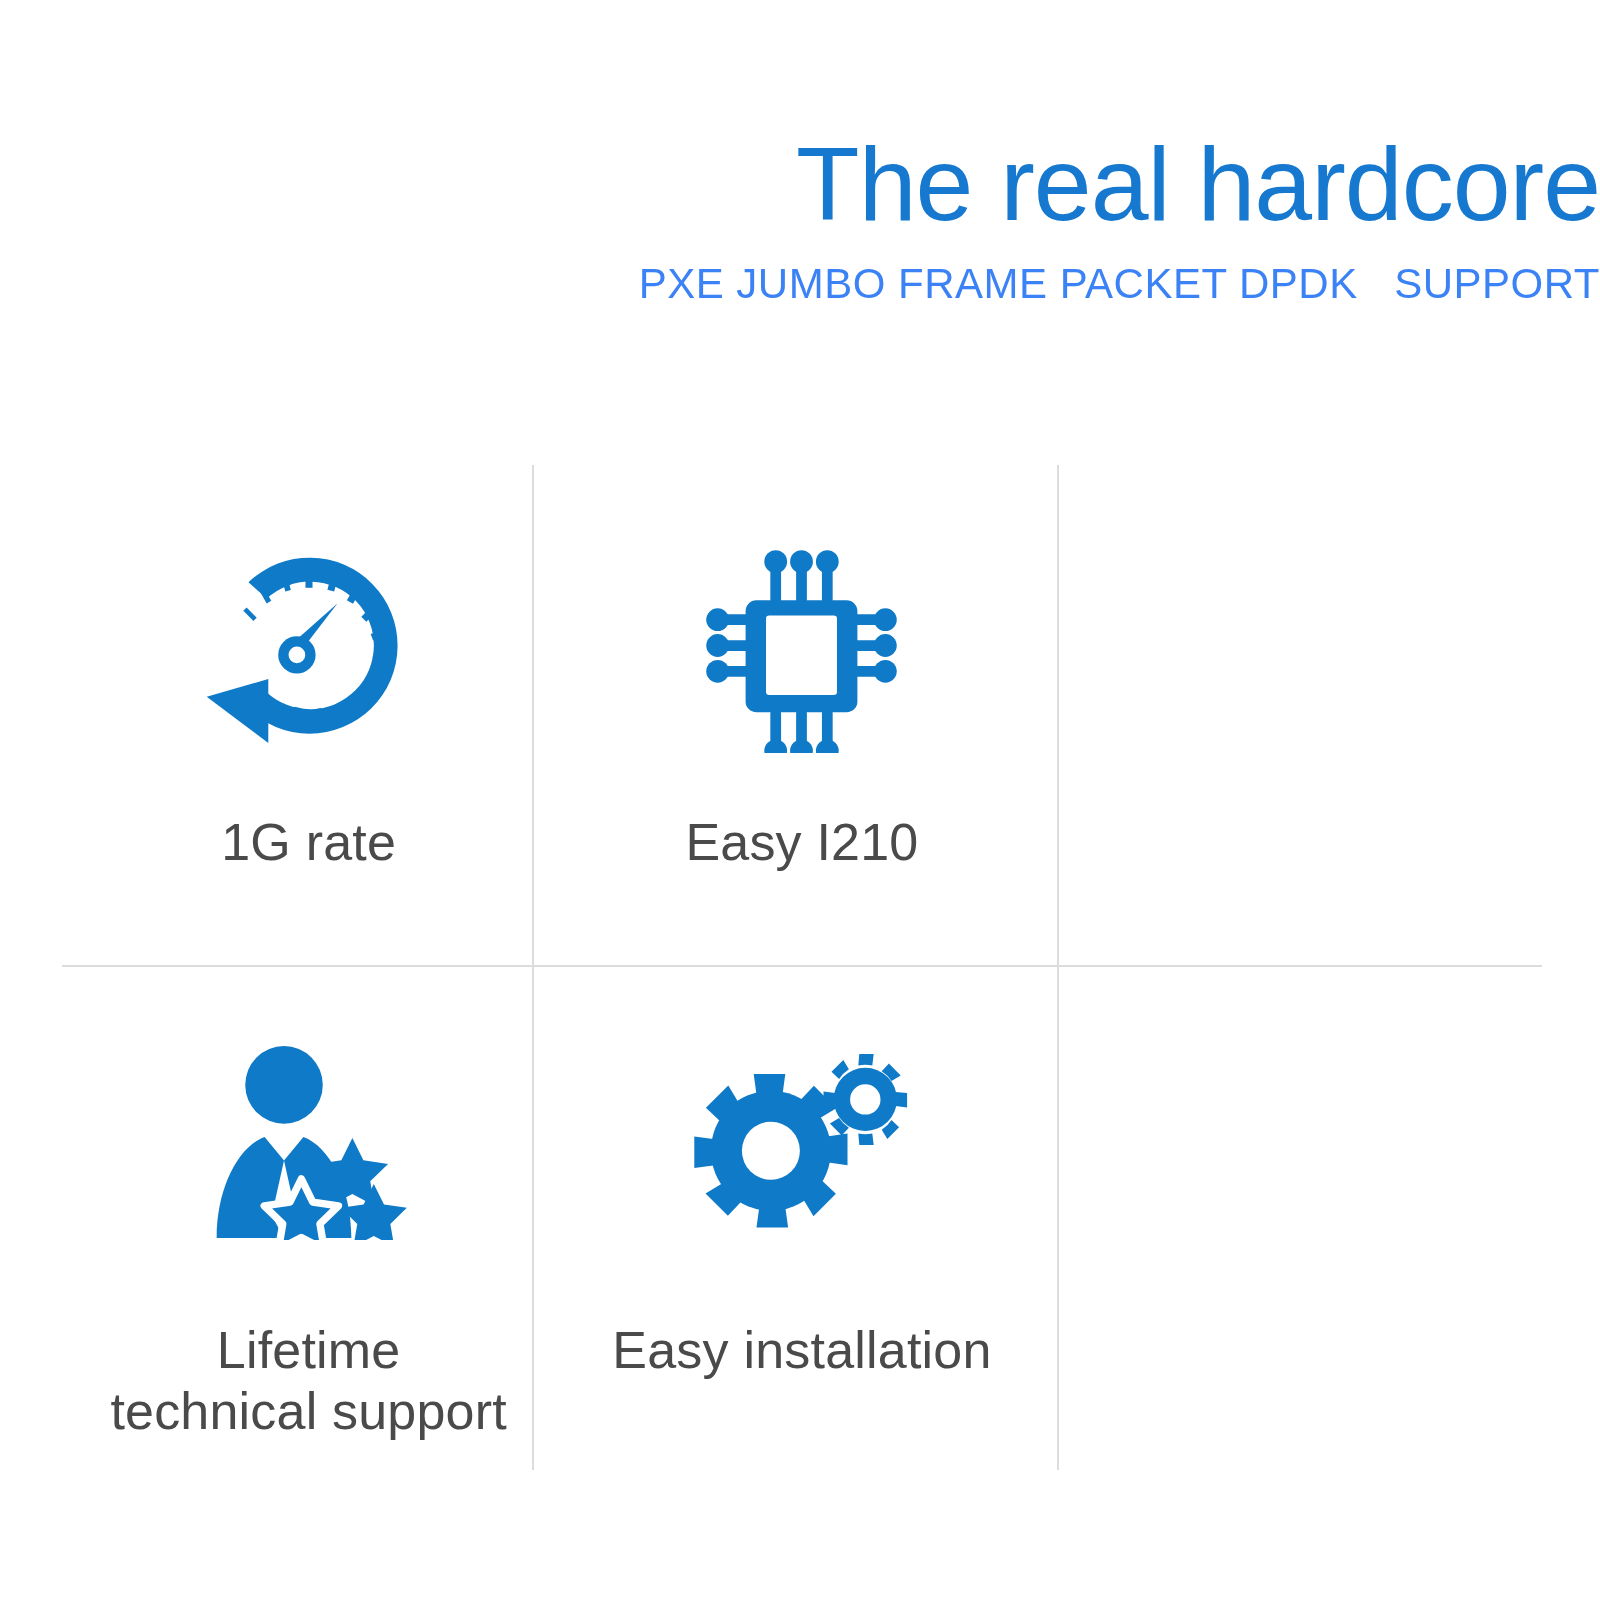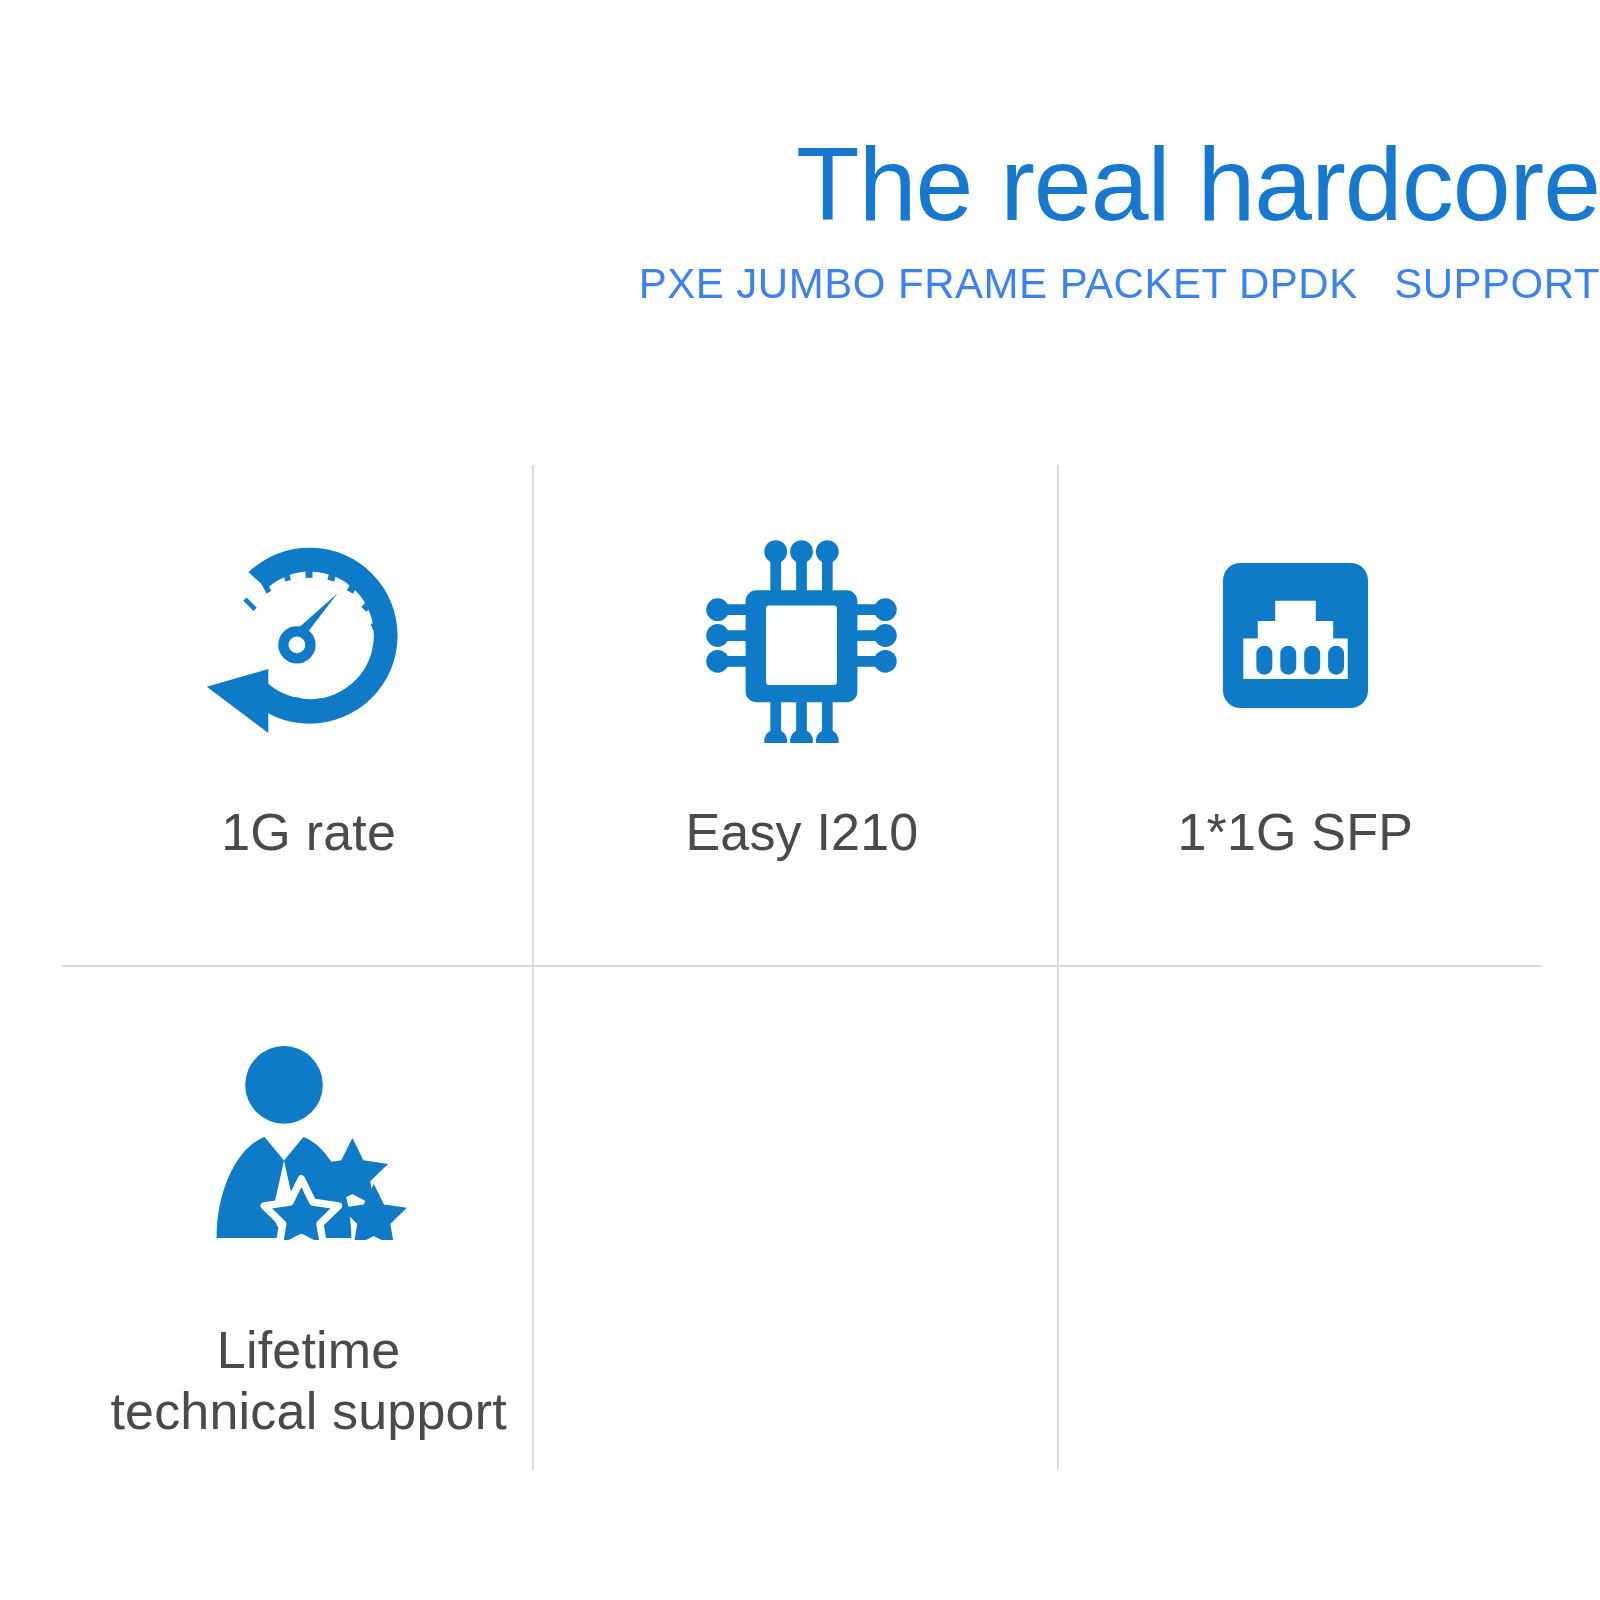--- a/index.html
+++ b/index.html
@@ -53,21 +53,21 @@
     width: 1480px;
     height: 1005px;
   }
   .grid-row {
     position: absolute;
     left: 0;
     width: 1480px;
     height: 500px;
     display: flex;
   }
-  .grid-row.row-1 { top: 5px; }
+  .grid-row.row-1 { top: 15px; }
   .grid-row.row-2 { top: 505px; }
 
   .cell {
     width: 493.3px;
     height: 500px;
     position: relative;
     display: flex;
     flex-direction: column;
     align-items: center;
     justify-content: flex-start;
@@ -200,35 +200,20 @@
             <rect x="70" y="47.5" width="18" height="5" rx="1.5"></rect>
             <circle cx="89" cy="50" r="5.3"></circle>
             <rect x="70" y="59.5" width="18" height="5" rx="1.5"></rect>
             <circle cx="89" cy="62" r="5.3"></circle>
           </g>
         </svg>
       </div>
       <div class="cell-label">Easy I210</div>
     </div>
 
-    <div class="cell">
-      <div class="icon-wrap">
-        <svg width="145" height="145" viewBox="0 0 100 100" aria-hidden="true">
-          <rect x="0" y="0" width="100" height="100" rx="12" fill="#0f7ac8"></rect>
-          <path d="M14 80 V52 h10 V40 h12 V26 h28 v14 h12 v12 h10 v28 z" fill="#ffffff"></path>
-          <g fill="#0f7ac8">
-            <rect x="23" y="57" width="11" height="20" rx="5.5"></rect>
-            <rect x="39.5" y="57" width="11" height="20" rx="5.5"></rect>
-            <rect x="56" y="57" width="11" height="20" rx="5.5"></rect>
-            <rect x="72.5" y="57" width="11" height="20" rx="5.5"></rect>
-          </g>
-        </svg>
-      </div>
-      <div class="cell-label">1*1G SFP</div>
-    </div>
   </div>
 
   <div class="grid-row row-2">
 
     <div class="cell">
       <div class="icon-wrap">
         <svg width="205" height="200" viewBox="0 0 100 98" aria-hidden="true">
           <g fill="#0f7ac8">
 
             <circle cx="38" cy="22" r="19"></circle>
@@ -244,14 +229,45 @@
 
             <path d="M46.5 68.0 l5.6 11.4 12.6 1.85 -9.1 8.9 2.15 12.5 -11.25 -5.9 -11.25 5.9 2.15 -12.5 -9.1 -8.9 12.6 -1.85 z" stroke="#ffffff" stroke-width="3.6" stroke-linejoin="round"></path>
           </g>
         </svg>
       </div>
       <div class="cell-label">Lifetime
 technical support</div>
     </div>
 
 
+    <div class="cell">
+      <div class="icon-wrap">
+        <svg width="225" height="200" viewBox="0 0 112 100" aria-hidden="true">
+          <g fill="#0f7ac8">
+
+            <path d="M33.4 26.6 a30 30 0 0 1 13.2 0 L47.9 17 h-15.8 z
+                     M55.6 29.9 a30 30 0 0 1 9.3 9.3 l8.5 -5.1 -11.2 -11.2 z
+                     M69.5 48.1 a30 30 0 0 1 0 13.2 L79 62.6 v-15.8 z
+                     M66.2 70.3 a30 30 0 0 1 -9.3 9.3 l5.1 8.5 11.2 -11.2 z
+                     M48.0 84.2 a30 30 0 0 1 -13.2 0 L33.5 93.7 h15.8 z
+                     M25.8 80.9 a30 30 0 0 1 -9.3 -9.3 l-8.5 5.1 11.2 11.2 z
+                     M11.9 62.7 a30 30 0 0 1 0 -13.2 L2.4 48.2 v15.8 z
+                     M15.2 40.5 a30 30 0 0 1 9.3 -9.3 l-5.1 -8.5 -11.2 11.2 z"></path>
+            <circle cx="40.7" cy="55.4" r="30"></circle>
+            <circle cx="40.7" cy="55.4" r="14.5" fill="#ffffff"></circle>
+
+            <path d="M84.4 12.8 a15.8 15.8 0 0 1 7.0 0 L92.1 7 h-7.2 z
+                     M96.1 15.6 a15.8 15.8 0 0 1 4.9 4.9 l4.6 -2.8 -5.9 -5.9 z
+                     M103.0 26.0 a15.8 15.8 0 0 1 0 7.0 l5.8 0.7 v-7.2 z
+                     M101.0 40.0 a15.8 15.8 0 0 1 -4.9 4.9 l2.8 4.6 5.9 -5.9 z
+                     M91.4 46.7 a15.8 15.8 0 0 1 -7.0 0 L84.9 52.5 h7.2 z
+                     M79.7 43.9 a15.8 15.8 0 0 1 -4.9 -4.9 l-4.6 2.8 5.9 5.9 z
+                     M72.8 33.5 a15.8 15.8 0 0 1 0 -7.0 L67.0 25.8 v7.2 z
+                     M74.8 19.5 a15.8 15.8 0 0 1 4.9 -4.9 l-2.8 -4.6 -5.9 5.9 z"></path>
+            <circle cx="87.9" cy="29.7" r="15.8"></circle>
+            <circle cx="87.9" cy="29.7" r="7.6" fill="#ffffff"></circle>
+          </g>
+        </svg>
+      </div>
+      <div class="cell-label">Easy installation</div>
+    </div>
   </div>
 </div>
 
 </body></html>

